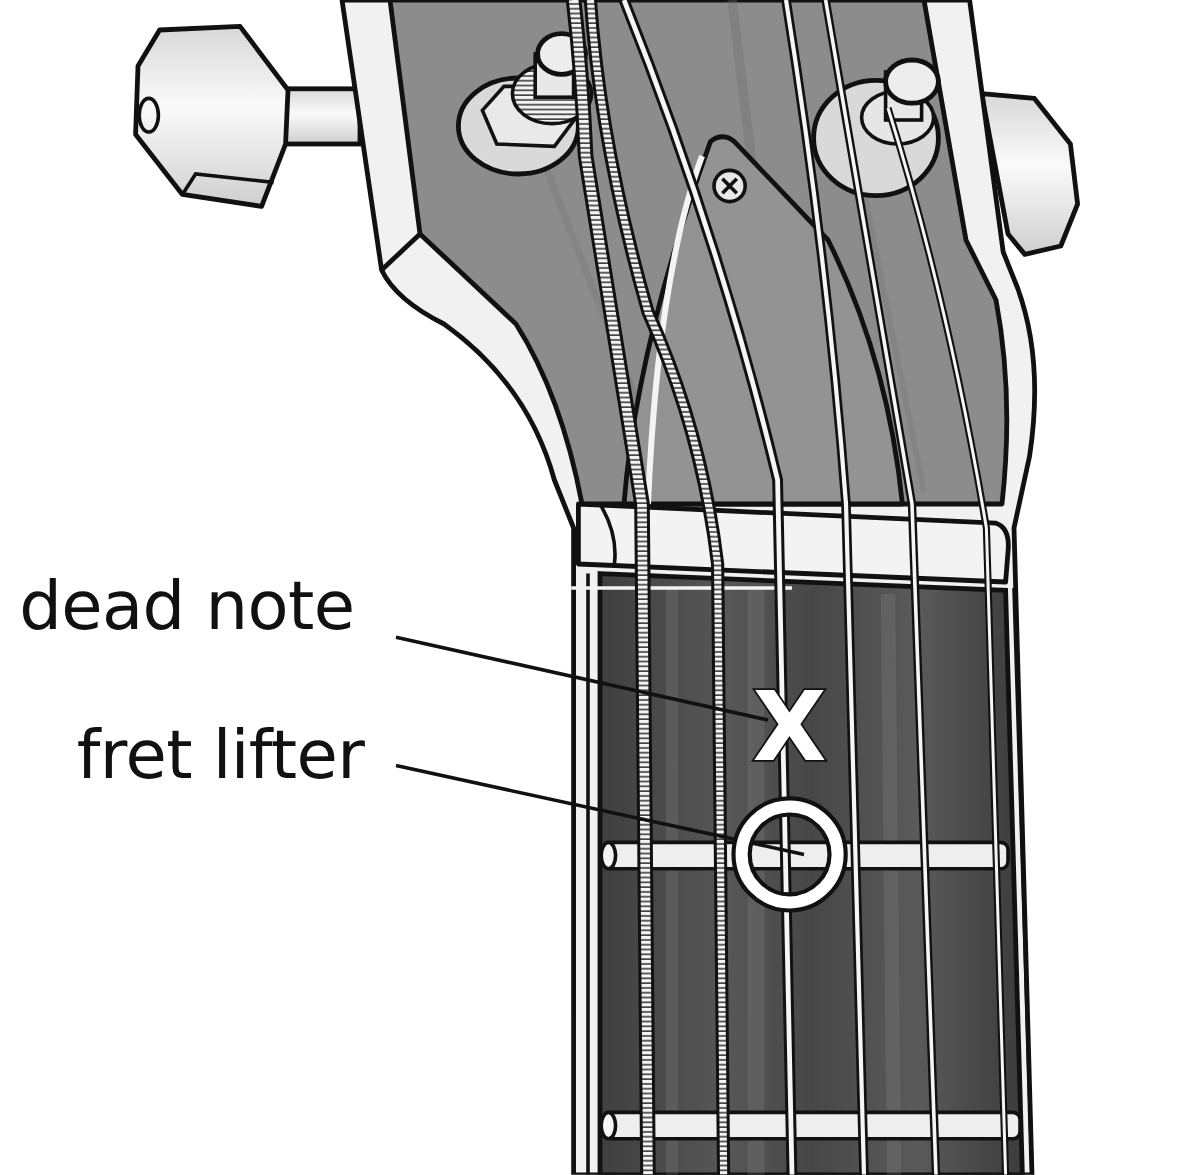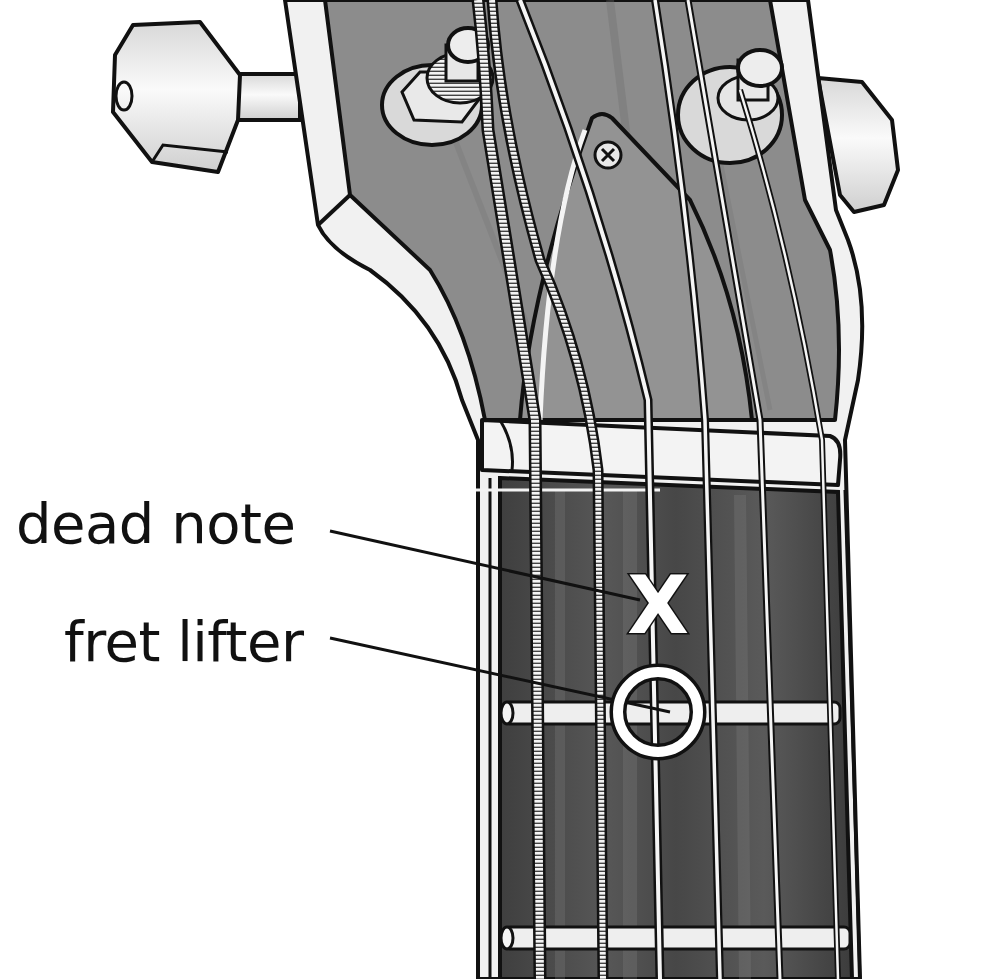--- a/index.html
+++ b/index.html
@@ -7,22 +7,22 @@
     .canvas { position: absolute; left: 0; top: 0; width: 1000px; height: 979px; }
     .label {
       position: absolute;
       font-family: "DejaVu Sans", sans-serif;
       font-size: 56px;
       color: #111111;
       line-height: 1;
       white-space: nowrap;
       letter-spacing: -0.5px;
     }
-    .label-dead { left: 16px; top: 496px; }
-    .label-fret { left: 64px; top: 602px; margin-top: 12px; }
+    .label-dead { left: 16px; top: 478px; }
+    .label-fret { left: 64px; top: 602px; }
   </style>
 </head>
 <body>
 
 <div class="canvas">
   <svg width="1000" height="979" viewBox="0 0 1000 979" xmlns="http://www.w3.org/2000/svg">
     <defs>
       <linearGradient id="pegGrad" x1="0" y1="0" x2="0" y2="1">
         <stop offset="0" stop-color="#d8d8d8"></stop>
         <stop offset="0.45" stop-color="#fafafa"></stop>

